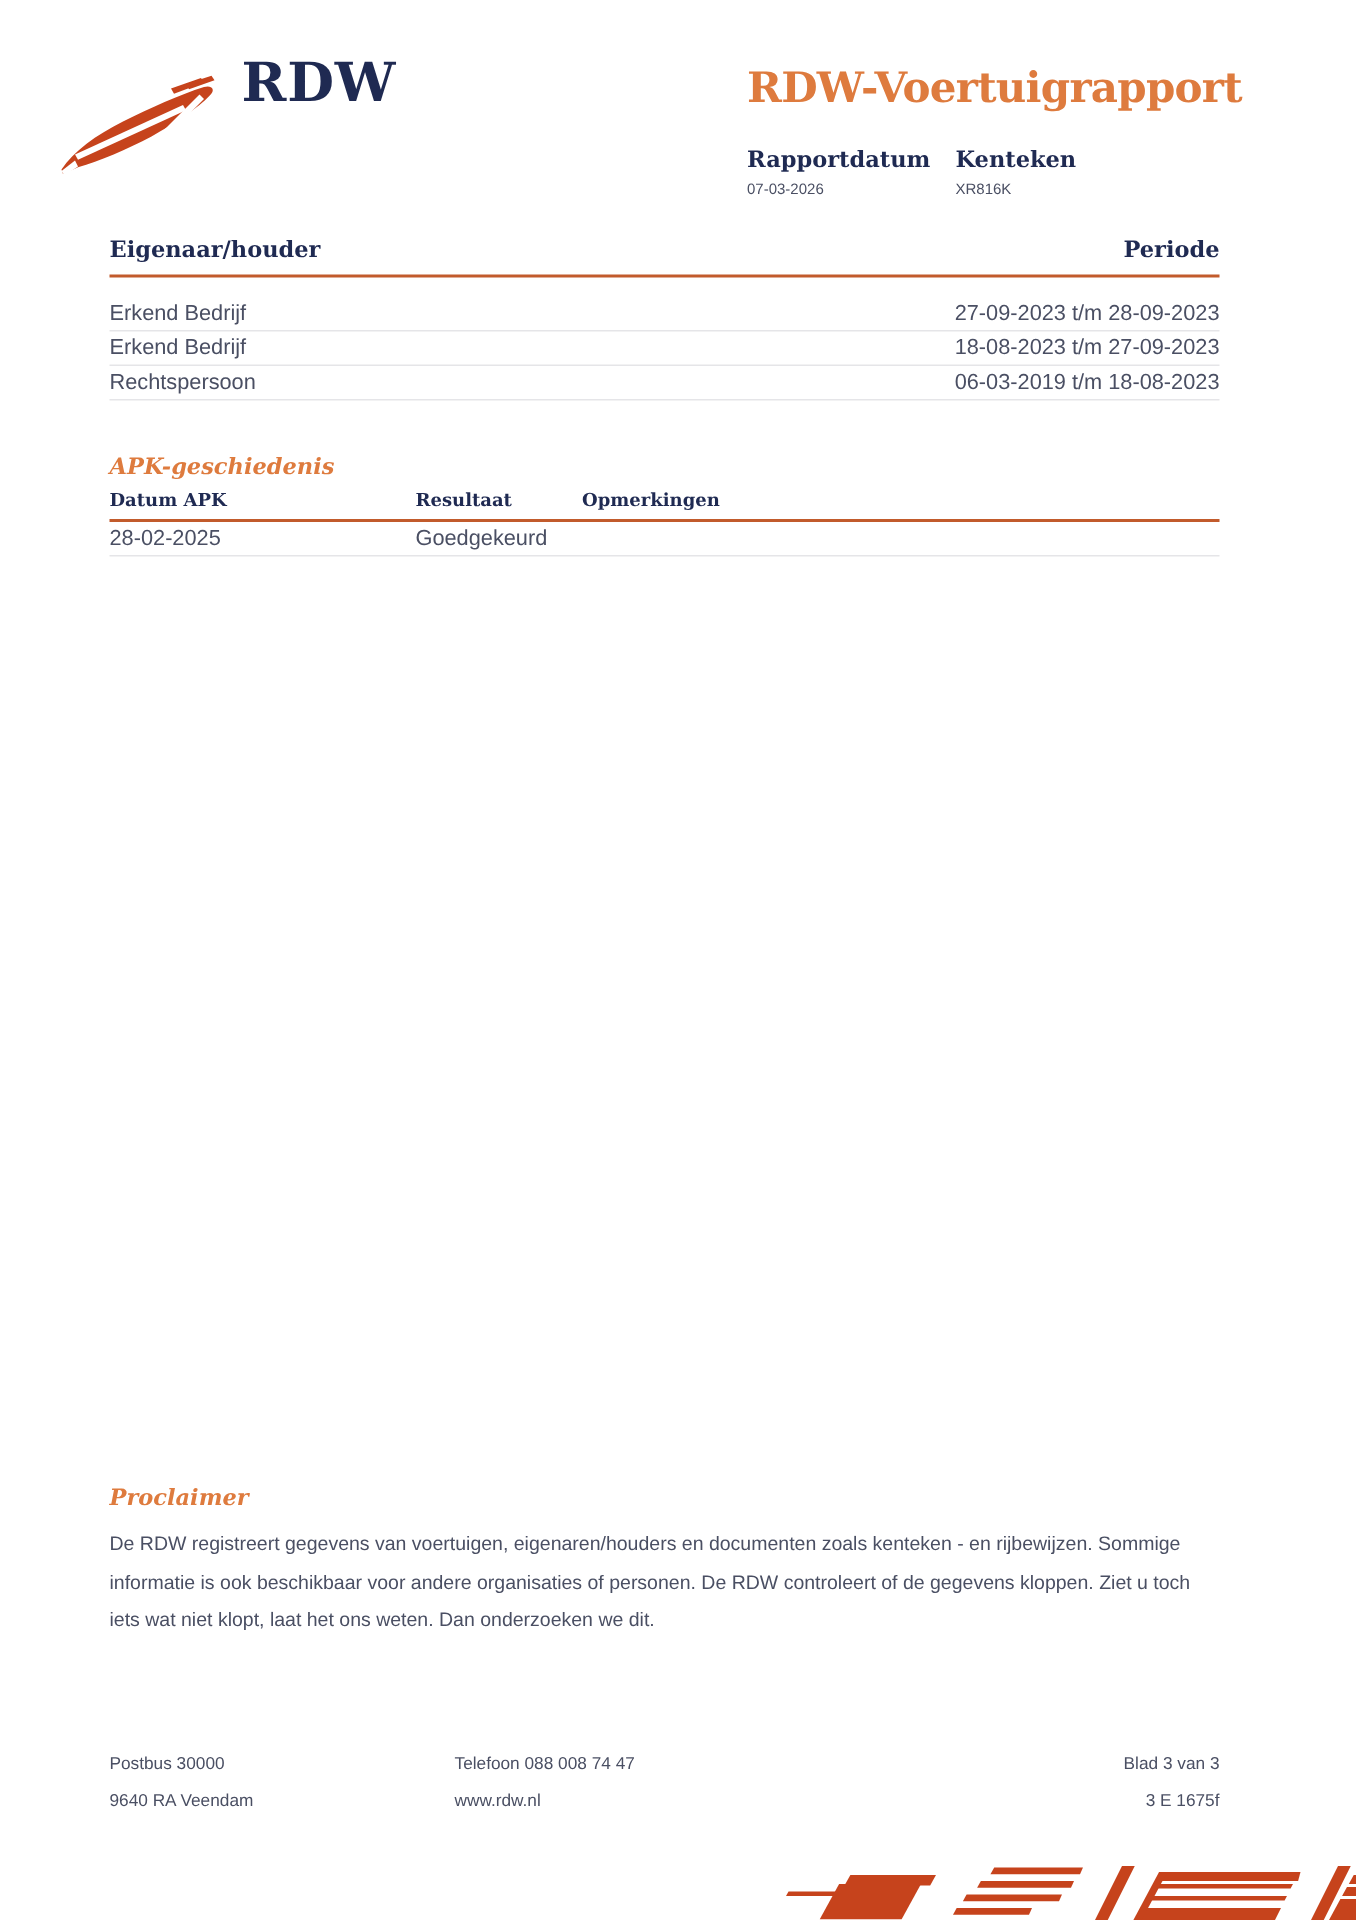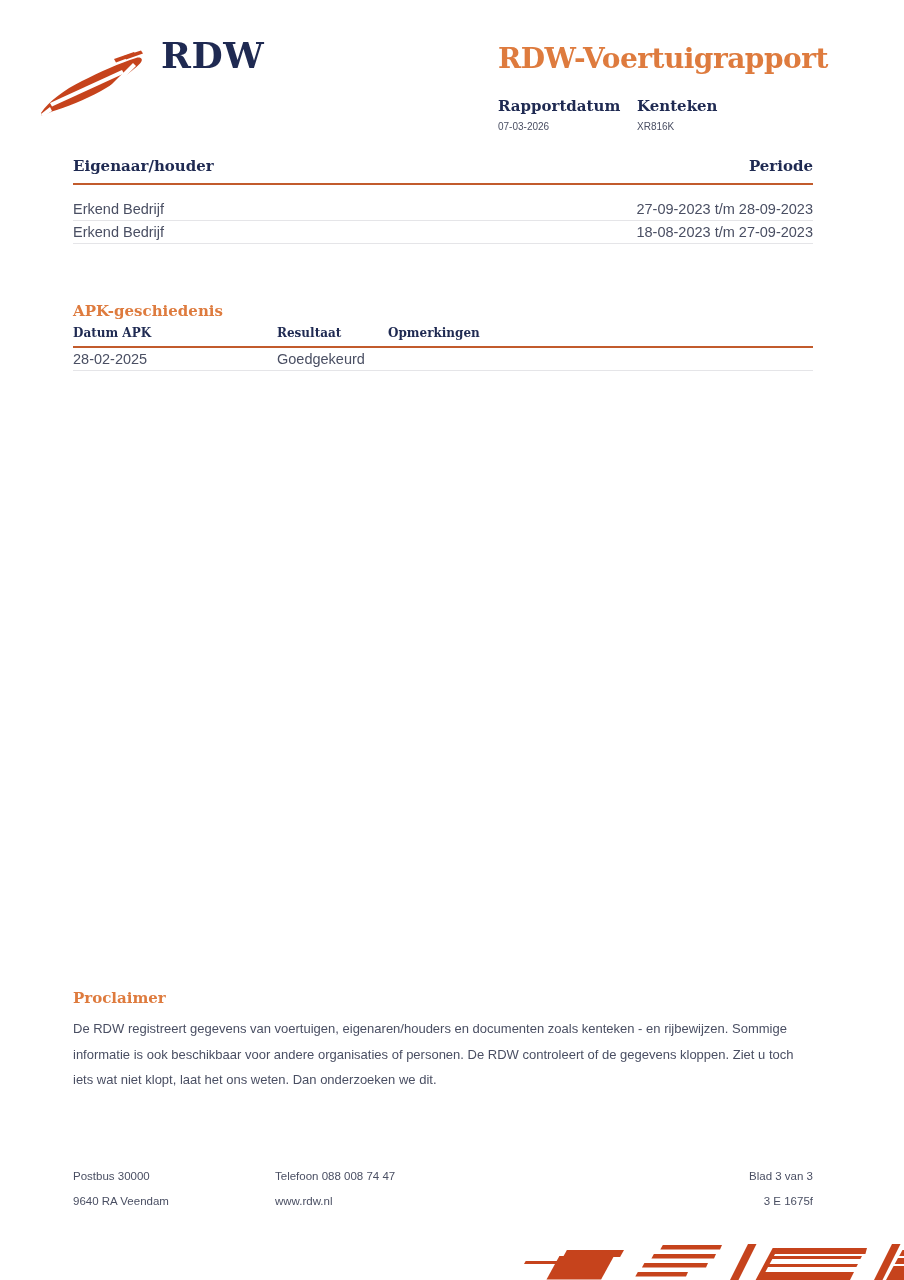--- a/index.html
+++ b/index.html
@@ -37,21 +37,21 @@
   }
   .owner-rows { margin-top:13px; }
   .t-row {
     display:flex; justify-content:space-between; align-items:center;
     height:22px; border-bottom:1px solid #E5E5E8; font-size:14.5px;
   }
 
   
   .section-heading {
     font-family:"DejaVu Serif", serif; font-weight:bold; font-size:15px;
-    color:#DE7B3E; margin:0;
+    color:#DE7B3E; margin:0;font-style:italic;
   }
 
   
   .apk-section { position:absolute; left:73px; top:302px; width:740px; }
   .apk-head {
     display:flex; margin-top:6px; padding-bottom:6px; border-bottom:2px solid #C25B2C;
     font-family:"DejaVu Serif", serif; font-weight:bold; font-size:12px; color:#1F2A52;
   }
   .apk-row { display:flex; align-items:center; height:22px; border-bottom:1px solid #E5E5E8; font-size:14.5px; }
   .col-date { width:204px; }
@@ -60,21 +60,21 @@
 
   
   .recall-section { position:absolute; left:73px; top:402px; width:740px; }
   .recall-text { margin-top:7px; font-size:15px; }
 
   
   .proclaimer-section { position:absolute; left:73px; top:989px; width:742px; }
   .proclaimer-text { margin-top:9px; font-size:13px; line-height:25.5px; }
 
   
-  .footer { position:absolute; left:73px; top:1170px; width:740px; display:flex; font-size:11.5px; color:#4A4F63; }
+  .footer { position:absolute; left:73px; top:1170px; width:740px; display:flex; font-size:11.5px; color:#4A4F63;gap:28px; }
   .footer-col1 { width:202px; }
   .footer-col2 { flex:1; }
   .footer-col3 { text-align:right; }
   .footer div div { margin-bottom:12px; line-height:13px; }
 
   
   .stripes { position:absolute; right:0; bottom:0; width:384px; height:38px; }
 </style>
 </head>
 <body>
@@ -110,20 +110,24 @@
       <span>Periode</span>
     </div>
     <div class="owner-rows">
       <div class="t-row">
         <span>Erkend Bedrijf</span>
         <span>27-09-2023 t/m 28-09-2023</span>
       </div>
       <div class="t-row">
         <span>Erkend Bedrijf</span>
         <span>18-08-2023 t/m 27-09-2023</span>
+      </div>
+      <div class="t-row">
+        <span>Rechtspersoon</span>
+        <span>06-03-2019 t/m 18-08-2023</span>
       </div>
     </div>
   </div>
 
   <div class="apk-section">
     <h2 class="section-heading">APK-geschiedenis</h2>
     <div class="apk-head">
       <span class="col-date">Datum APK</span>
       <span class="col-result">Resultaat</span>
       <span class="col-remarks">Opmerkingen</span>

